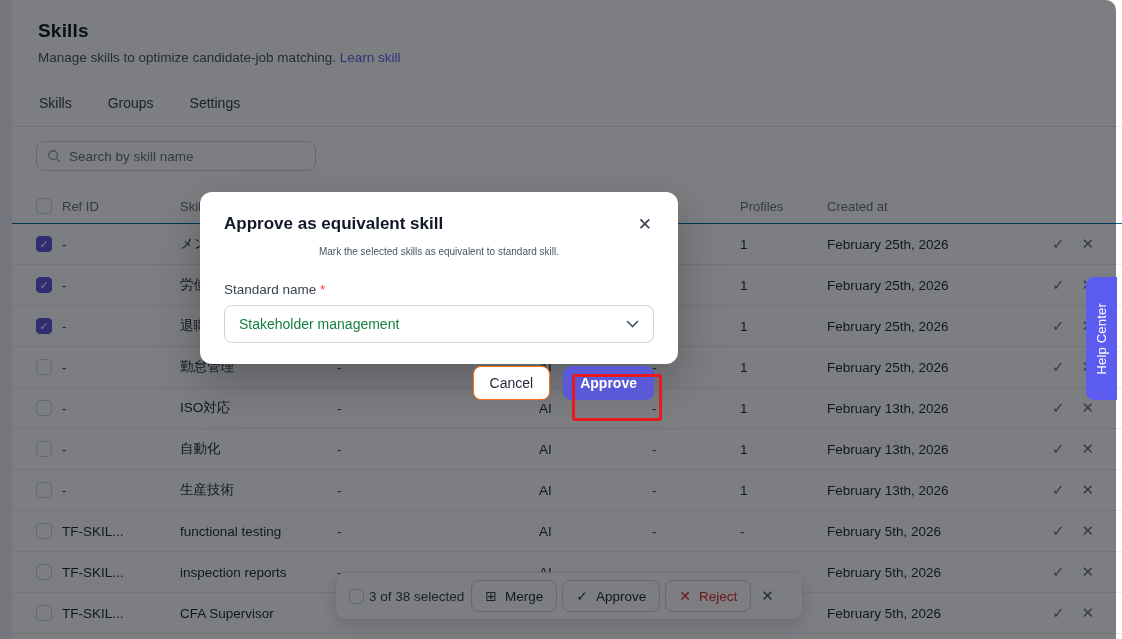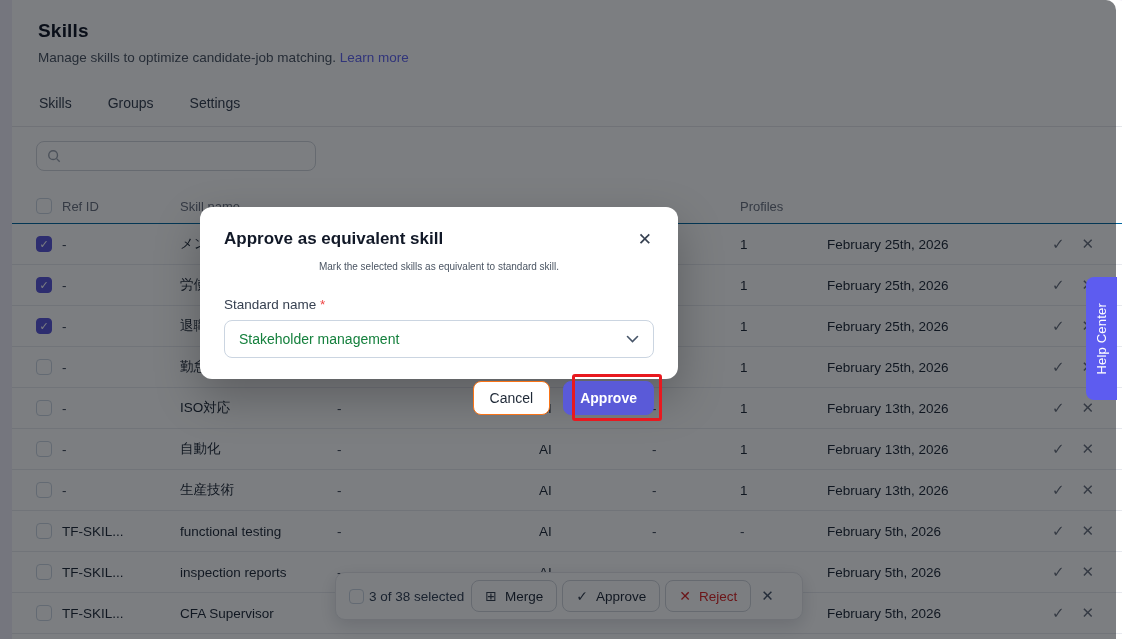--- a/index.html
+++ b/index.html
@@ -66,21 +66,21 @@
   
   .overlay { position:absolute; left:0; top:0; width:1116px; height:639px;
              background:rgba(4,7,14,.52); z-index:20; border-top-right-radius:10px; }
   
   .help-center { position:absolute; left:1086px; top:277px; width:31px; height:123px;
                  background:#5d5cf0; border-radius:8px 0 0 8px; z-index:30;
                  display:flex; align-items:center; justify-content:center; cursor:pointer; }
   .help-center span { writing-mode:vertical-rl; transform:rotate(180deg); color:#fff;
                       font-size:13px; letter-spacing:.2px; }
   
-  .modal { position:absolute; left:200px; top:207px; width:478px; height:172px;
+  .modal { position:absolute; left:200px; top:192px; width:478px; height:172px;
            background:#fff; border-radius:12px; box-shadow:0 18px 45px rgba(0,0,0,.25);
            z-index:40; padding:22px 24px; }
   .modal-head { display:flex; justify-content:space-between; align-items:flex-start; }
   .modal-title { font-size:17px; font-weight:700; color:#111827; }
   .modal-close { font-size:17px; color:#374151; cursor:pointer; line-height:1; padding:2px; }
   .modal-desc { margin-top:11px; font-size:10px; color:#4b5563;text-align:center; }
   .field-label { margin-top:25px; font-size:13.5px; color:#374151; }
   .req { color:#ef4444; }
   .select { margin-top:8px; height:38px; border:1px solid #cbd5e1; border-radius:8px;
             display:flex; align-items:center; justify-content:space-between; padding:0 14px;
@@ -97,52 +97,54 @@
 </style>
 </head>
 <body>
 
 <div class="app">
 
   <div class="page-header">
     <div class="page-title">Skills</div>
     <div class="page-subtitle">
       <span>Manage skills to optimize candidate-job matching.</span>
-      <a class="learn-more">Learn more</a>
+      <a class="learn-more">Learn skill</a>
     </div>
   </div>
 
   <div class="tabs" id="tabs">
       <div class="tab">
         <span>Skills</span>
       </div>
       <div class="tab">
         <span>Groups</span>
       </div>
       <div class="tab">
         <span>Settings</span>
       </div>
     </div>
 
   <div class="search-wrap">
     <svg width="14" height="14" viewBox="0 0 16 16">
       <circle cx="7" cy="7" r="5" fill="none" stroke="#9ca3af" stroke-width="1.6"></circle>
       <line x1="11" y1="11" x2="14.5" y2="14.5" stroke="#9ca3af" stroke-width="1.6"></line>
     </svg>
+    <input class="search-input" placeholder="Search by skill name" style="">
   </div>
 
   <div class="table">
     <div class="trow thead">
       <div class="checkbox"></div>
       <div class="cell">Ref ID</div>
       <div class="cell">Skill name</div>
       <div class="cell"></div>
       <div class="cell"></div>
       <div class="cell"></div>
       <div class="cell">Profiles</div>
+      <div class="cell">Created at</div>
       <div class="cell"></div>
     </div>
     <div id="table-body">
         <div class="trow">
           <div class="checkbox checked">✓</div>
           <div class="cell muted-dash">-</div>
           <div class="cell">メンタルヘ</div>
           <div class="cell muted-dash">-</div>
           <div class="cell">AI</div>
           <div class="cell muted-dash">-</div>

